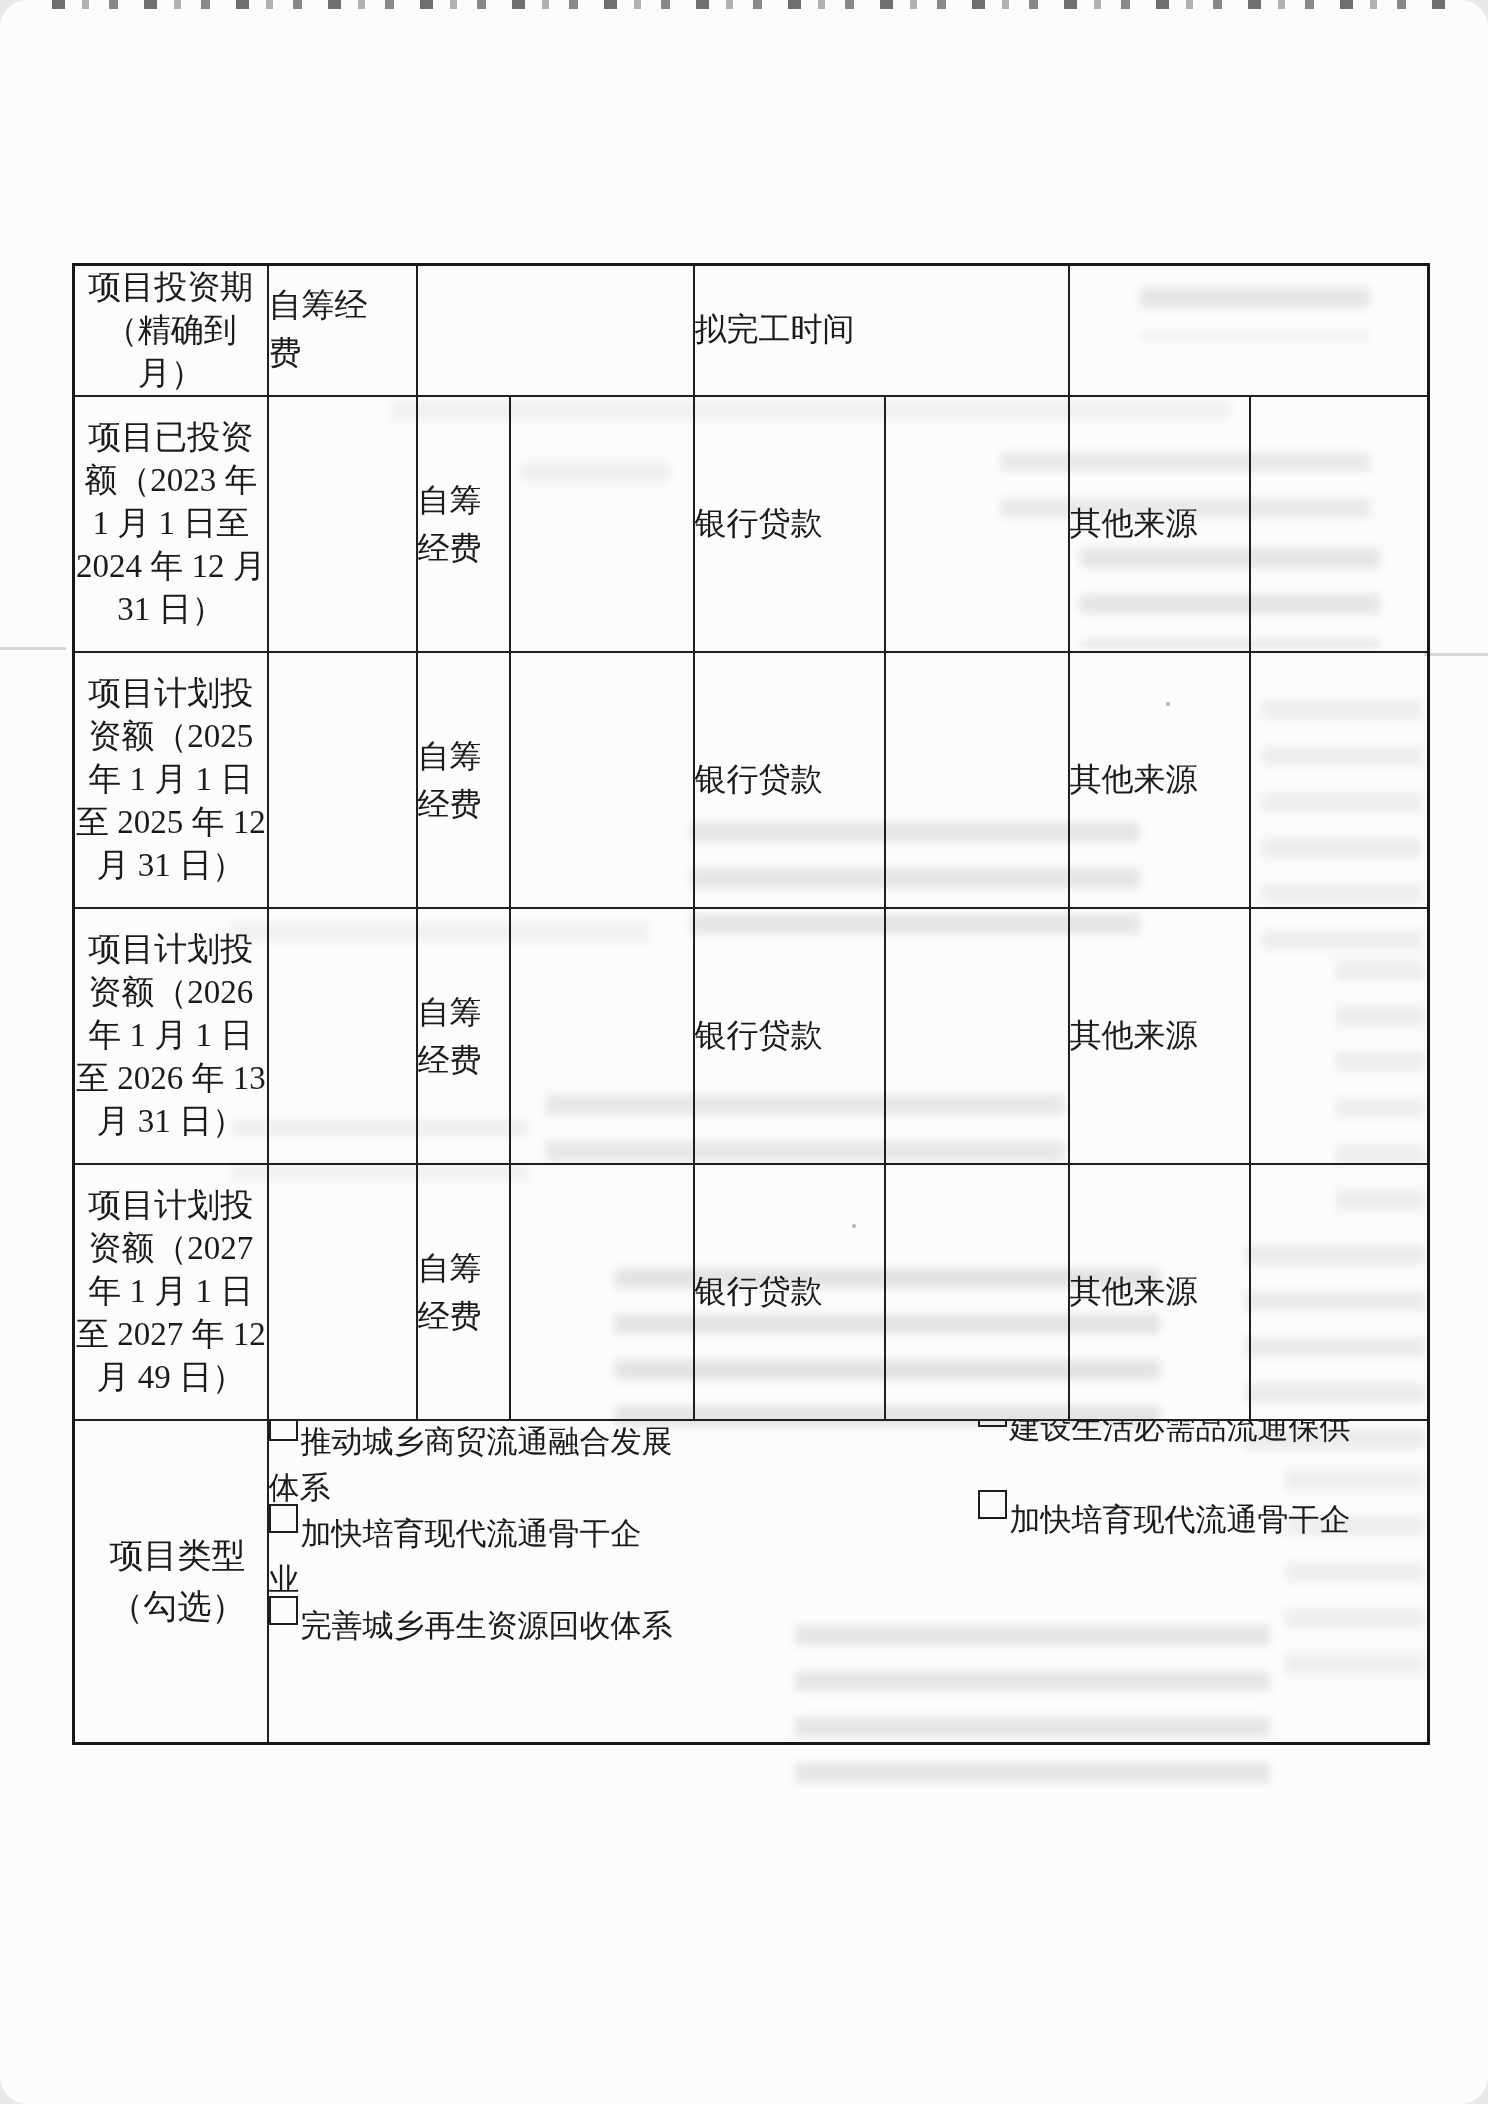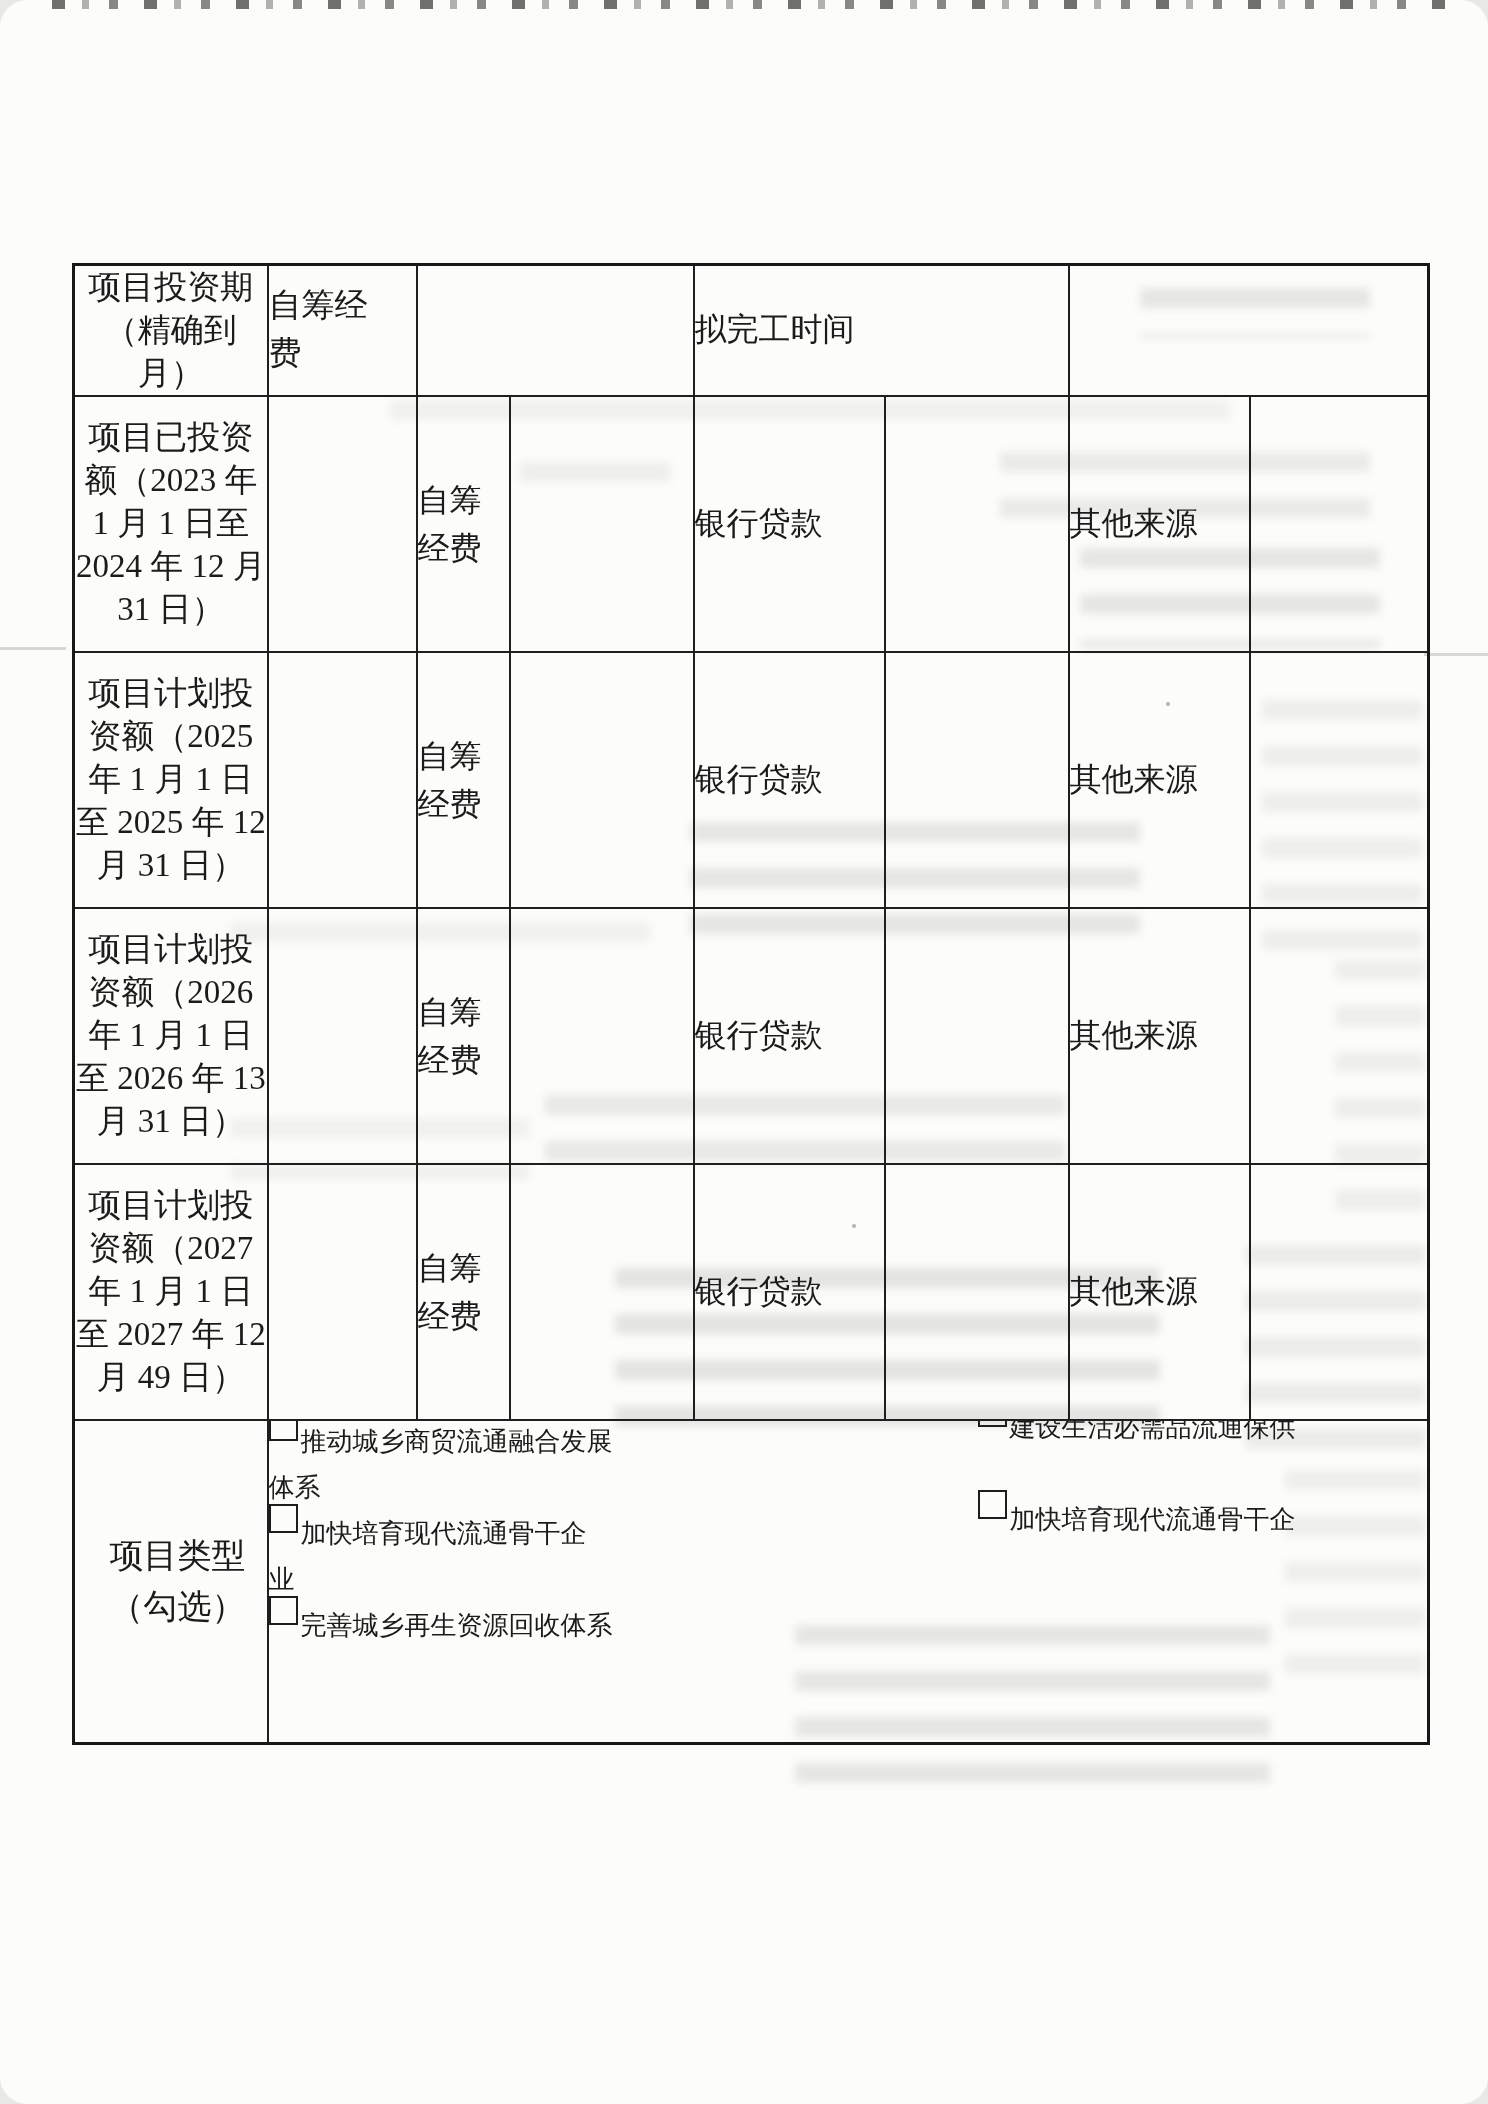--- a/index.html
+++ b/index.html
@@ -60,21 +60,21 @@
   td.c-blank { background:transparent; }
 
   tr.r-total td { vertical-align:middle; font-size:33px; }
   td.c-total { padding-left:22px; }
   td.c-breakdown { padding-left:14px; }
 
   
   td.c-typehead { text-align:center; vertical-align:middle; font-size:34px; line-height:1.5; }
   td.c-typehead .wraplbl { display:inline-block; width:4.4em; text-align:right; }
   td.c-type { vertical-align:top; padding:46px 0 0 18px; position:relative; }
-  .opt-line { position:relative; height:46px; white-space:nowrap; font-size:26px; line-height:42px; }
+  .opt-line { position:relative; height:46px; white-space:nowrap; font-size:31px; line-height:42px; }
   .opt-seg  { display:inline-block; }
   .opt-right { position:absolute; left:709px; top:-14px; }
   .cbx {
     display:inline-block; width:25px; height:25px;
     border:2px solid #1d1d1d; background:transparent;
     vertical-align:top; position:relative; top:-9px; margin-right:3px;
   }
 </style>
 </head>
 <body>

